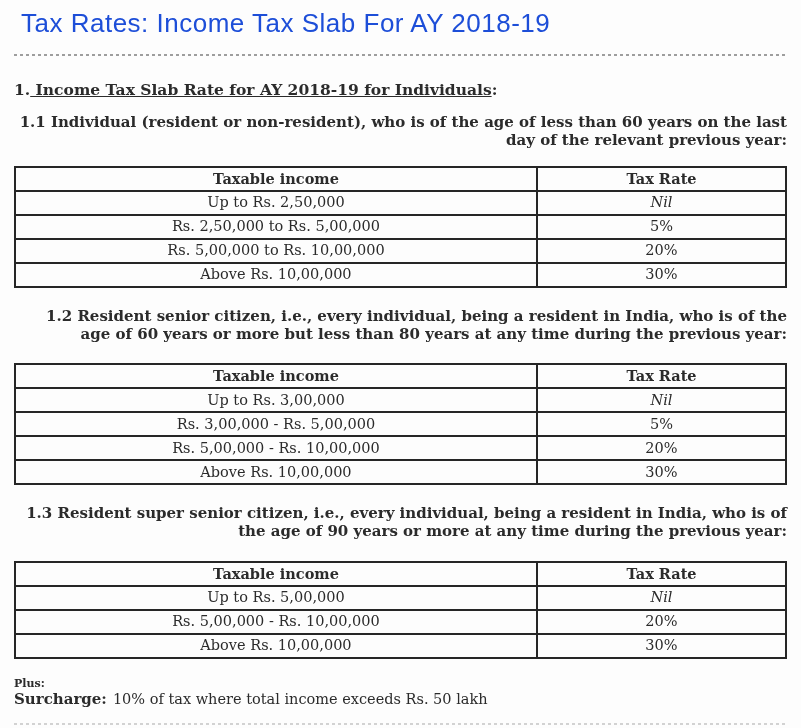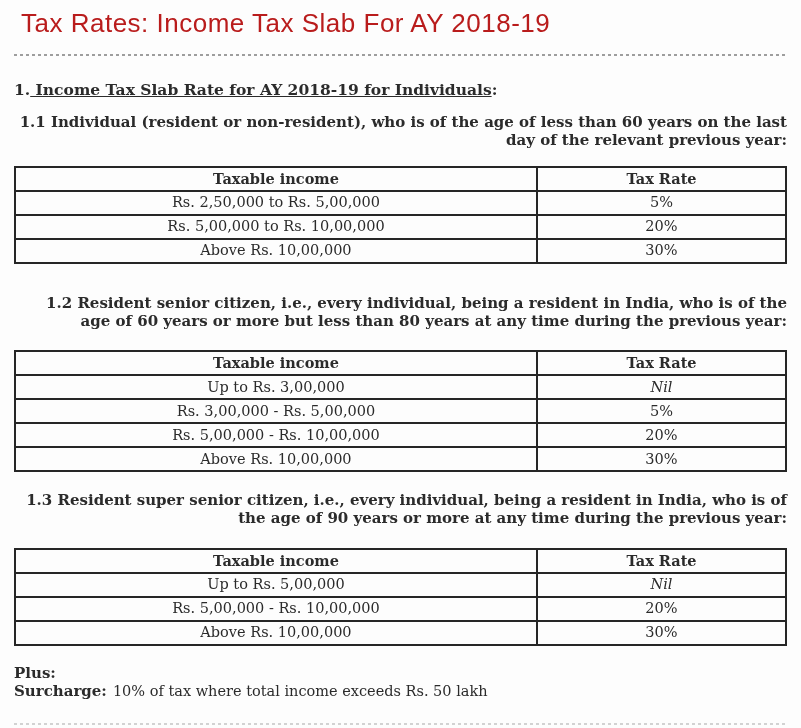--- a/index.html
+++ b/index.html
@@ -10,21 +10,21 @@
     font-family: "DejaVu Serif", serif;
     color: #2b2b2b;
     padding: 6px 14px 0 14px;
     overflow: hidden;
     position: relative;
   }
   .page-title {
     font-family: "Liberation Sans", sans-serif;
     font-weight: 400;
     font-size: 26px;
-    color: #b91c1c;
+    color: #1d4ed8;
     letter-spacing: 0.5px;
     margin: 2px 0 0 7px;
   }
   .dotted-sep {
     height: 2px;
     margin-top: 15px;
     background-image: repeating-linear-gradient(to right, #9e9e9e 0 3px, transparent 3px 6px);
   }
   .main-heading {
     font-size: 15.5px;
@@ -50,21 +50,21 @@
     text-align: center;
     padding: 0px 4px 1px 4px;
     height: 24px;
     font-weight: normal;
   }
   table.slab th { font-weight: bold; }
   table.slab col.c1 { width: 67.7%; }
   table.slab col.c2 { width: 32.3%; }
   td.nil { font-style: italic; }
   .plus-label {
-    font-size: 15px;
+    font-size: 11px;
     font-weight: bold;
     margin-top: 18px;
   }
   .kv {
     display: flex;
     align-items: flex-start;
     font-size: 14.5px;
     line-height: 1.3;
   }
   .kv .label {
@@ -102,35 +102,39 @@
       <col class="c2">
     </colgroup>
   <thead>
     <tr>
       <th>Taxable income</th>
       <th>Tax Rate</th>
     </tr>
   </thead>
   <tbody>
     <tr>
+      <td>Up to Rs. 2,50,000</td>
+      <td class="nil">Nil</td>
+    </tr>
+    <tr>
       <td>Rs. 2,50,000 to Rs. 5,00,000</td>
       <td>5%</td>
     </tr>
     <tr>
       <td>Rs. 5,00,000 to Rs. 10,00,000</td>
       <td>20%</td>
     </tr>
     <tr>
       <td>Above Rs. 10,00,000</td>
       <td>30%</td>
     </tr>
   </tbody>
 </table>
 
-<p class="intro" style="margin-top:30px">1.2 Resident senior citizen, i.e., every individual, being a resident in India, who is of the age of 60 years or more but less than 80 years at any time during the previous year:</p>
+<p class="intro" style="margin-top:19px">1.2 Resident senior citizen, i.e., every individual, being a resident in India, who is of the age of 60 years or more but less than 80 years at any time during the previous year:</p>
 <table class="slab" style="margin-top:20px">
   <colgroup>
       <col class="c1">
       <col class="c2">
     </colgroup>
   <thead>
     <tr>
       <th>Taxable income</th>
       <th>Tax Rate</th>
     </tr>

